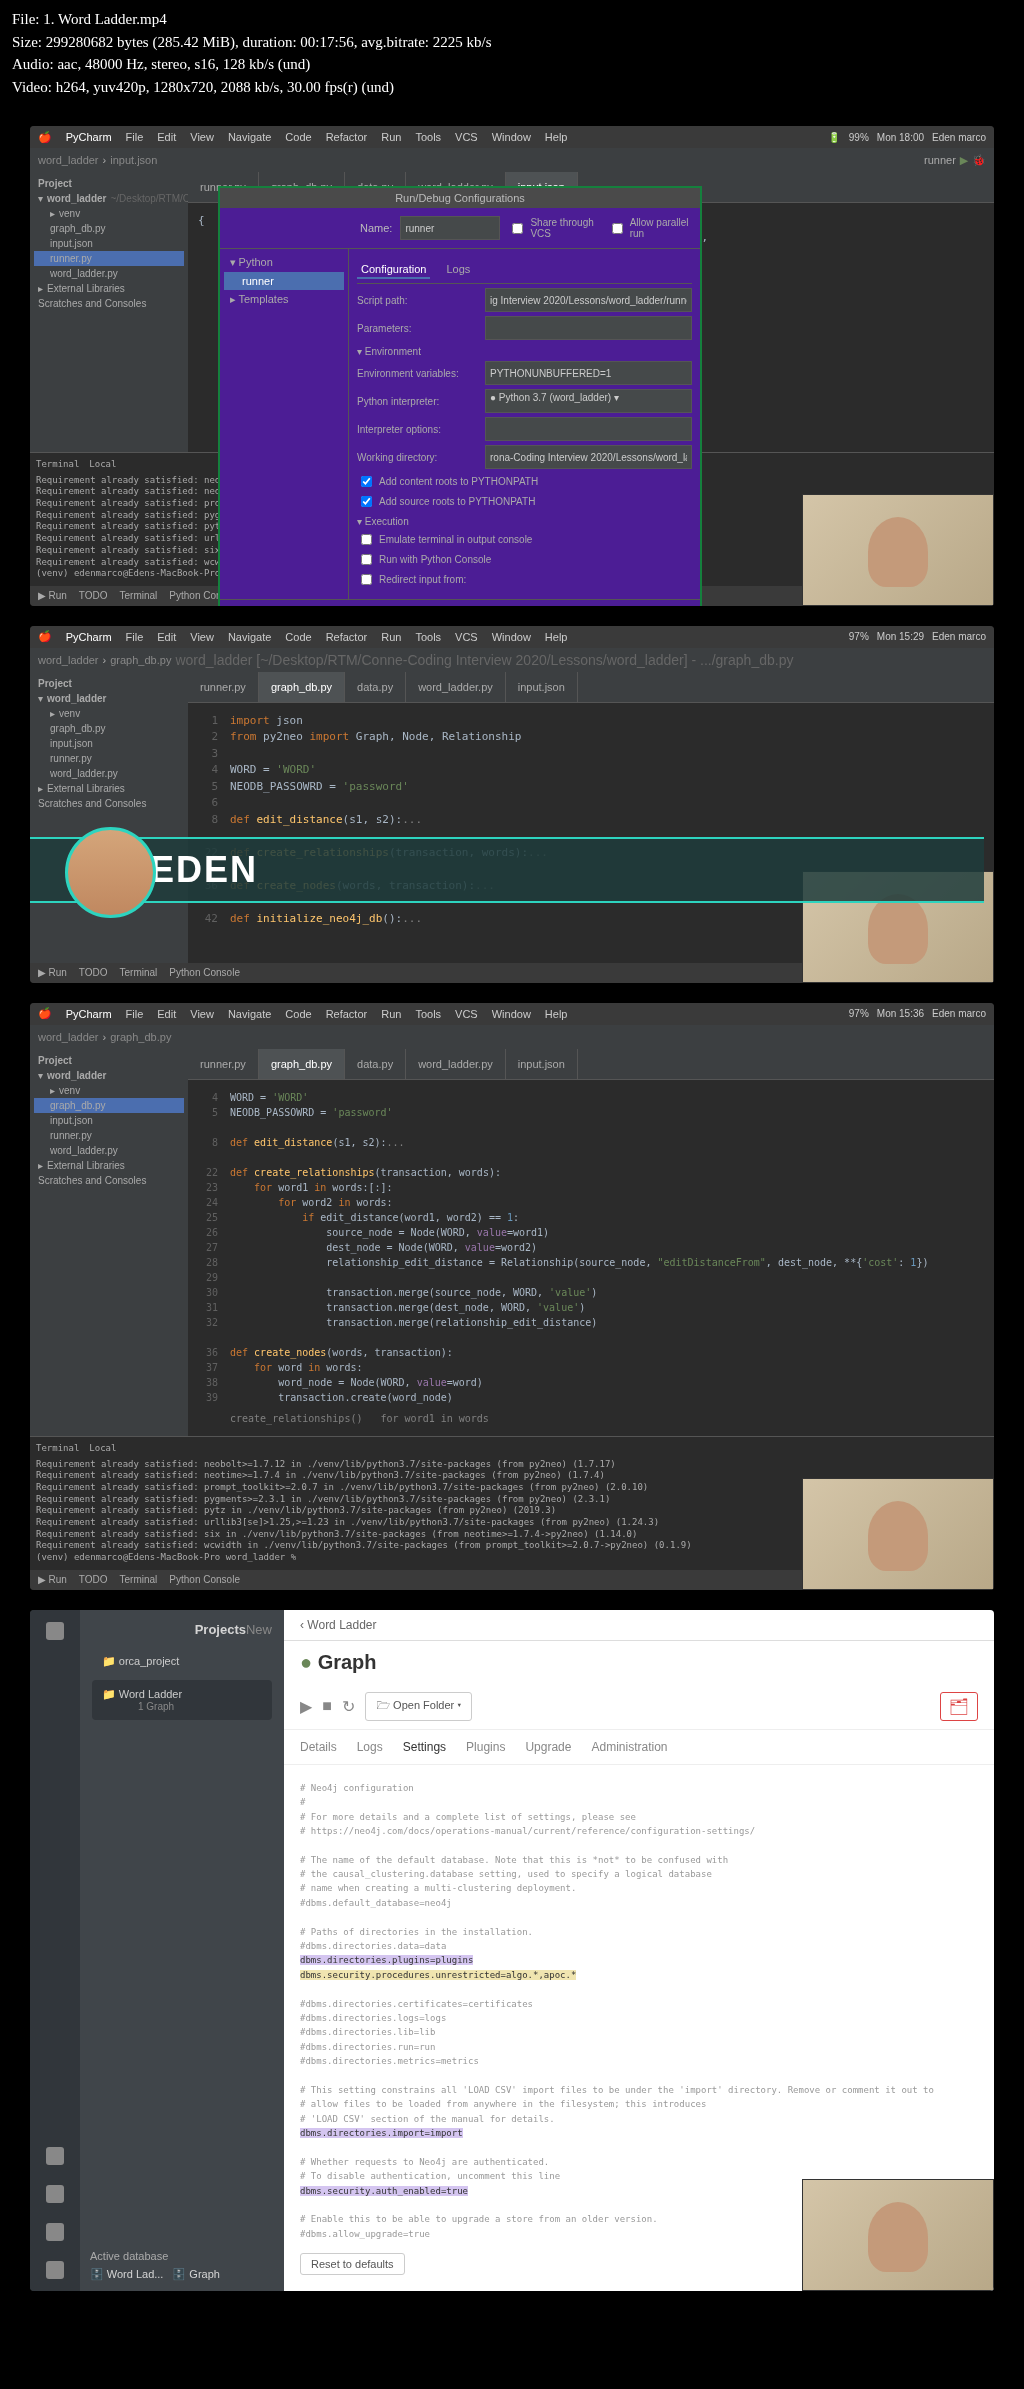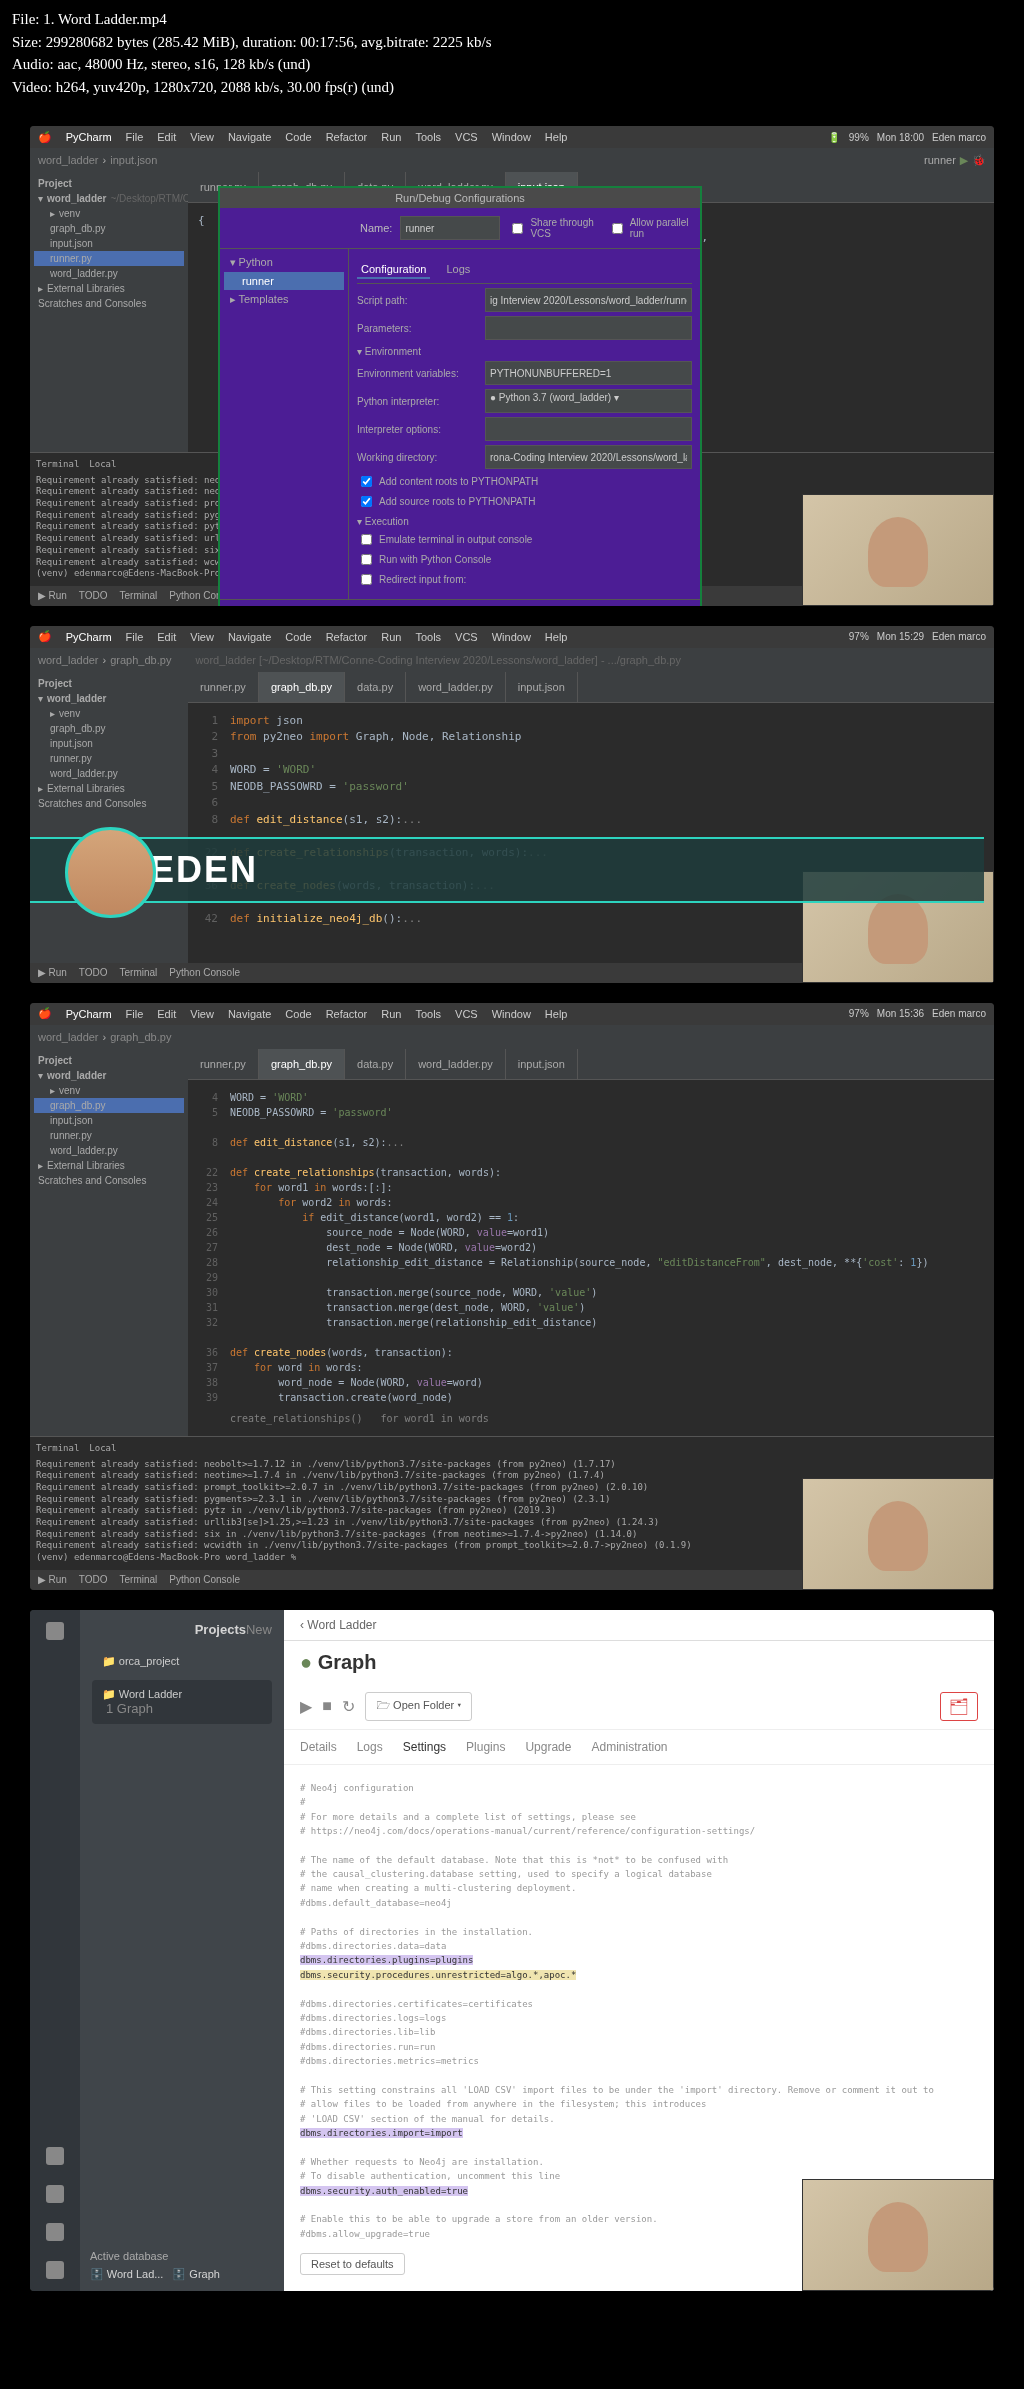--- a/index.html
+++ b/index.html
@@ -282,21 +282,21 @@
     <div class="macos-right">
       <span>97%</span>
       <span>Mon 15:29</span>
       <span>Eden marco</span>
     </div>
   </div>
   <div class="tab-bar">
     <span class="crumb">word_ladder</span>
     <span>›</span>
     <span class="crumb">graph_db.py</span>
-    <span style="margin-left:20px;font-size:11px;color:#666">word_ladder [~/Desktop/RTM/Conne-Coding Interview 2020/Lessons/word_ladder] - .../graph_db.py</span>
+    <span style="font-size:14px;color:#666">word_ladder [~/Desktop/RTM/Conne-Coding Interview 2020/Lessons/word_ladder] - .../graph_db.py</span>
   </div>
   <div class="main-area">
     <div class="project-tree">
       <div class="tree-item">
           <b>Project</b>
         </div>
       <div class="tree-item">▾ <b>word_ladder</b></div>
       <div class="tree-item indent1">▸ <span>venv</span></div>
       <div class="tree-item indent1">
           <span>graph_db.py</span>
@@ -498,21 +498,21 @@
     <div class="neo4j-icon"></div>
     <div class="neo4j-icon"></div>
     <div class="neo4j-icon"></div>
   </div>
   <div class="neo4j-sidebar" style="margin-left:50px">
     <h3>
         <span>Projects</span>
         <span style="color:#888;font-weight:normal">New</span>
       </h3>
     <div class="neo4j-proj">📁 <span>orca_project</span></div>
-    <div class="neo4j-proj active">📁 <span>Word Ladder</span><div style="font-size:13px;color:#888;margin-left:4px">1 Graph</div></div>
+    <div class="neo4j-proj active">📁 <span>Word Ladder</span><div style="font-size:10px;color:#888;margin-left:36px">1 Graph</div></div>
     <div style="position:absolute;bottom:10px;left:60px;font-size:11px">
       <div style="color:#aaa;margin-bottom:6px">Active database</div>
       <div>🗄️ <span>Word Lad...</span> &nbsp; 🗄️ <span>Graph</span></div>
     </div>
   </div>
   <div class="neo4j-main">
     <div class="neo4j-header">‹ <span>Word Ladder</span></div>
     <div class="neo4j-title"><span style="color:#6a8759">●</span> <span>Graph</span></div>
     <div class="neo4j-toolbar">
       <span style="color:#888">▶</span>
@@ -549,21 +549,21 @@
       <div>#dbms.directories.logs=logs</div>
       <div>#dbms.directories.lib=lib</div>
       <div>#dbms.directories.run=run</div>
       <div>#dbms.directories.metrics=metrics</div>
       <div>&nbsp;</div>
       <div># This setting constrains all 'LOAD CSV' import files to be under the 'import' directory. Remove or comment it out to</div>
       <div># allow files to be loaded from anywhere in the filesystem; this introduces</div>
       <div># 'LOAD CSV' section of the manual for details.</div>
       <div><span class="hl1">dbms.directories.import=import</span></div>
       <div>&nbsp;</div>
-      <div># Whether requests to Neo4j are installation.</div>
+      <div># Whether requests to Neo4j are authenticated.</div>
       <div># To disable authentication, uncomment this line</div>
       <div><span class="hl1">dbms.security.auth_enabled=true</span></div>
       <div>&nbsp;</div>
       <div># Enable this to be able to upgrade a store from an older version.</div>
       <div>#dbms.allow_upgrade=true</div>
       <div style="margin-top:12px"><button class="neo4j-btn">Reset to defaults</button></div>
     </div>
   </div>
   <div class="webcam">
       <div class="webcam-person"></div>

